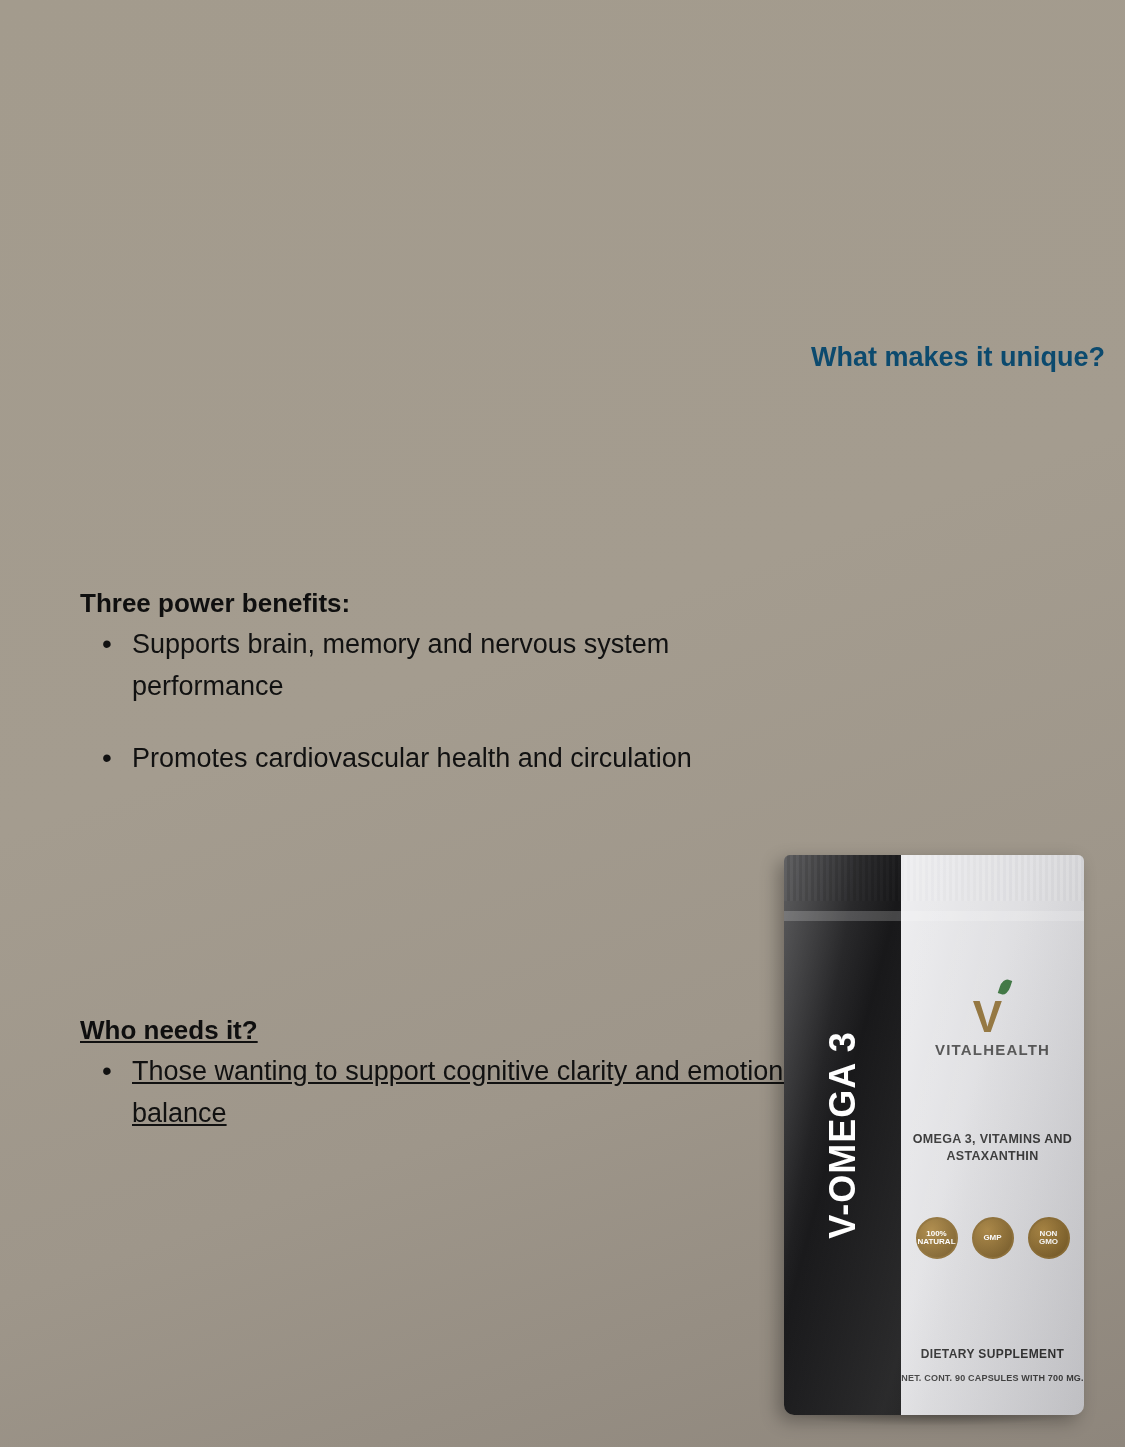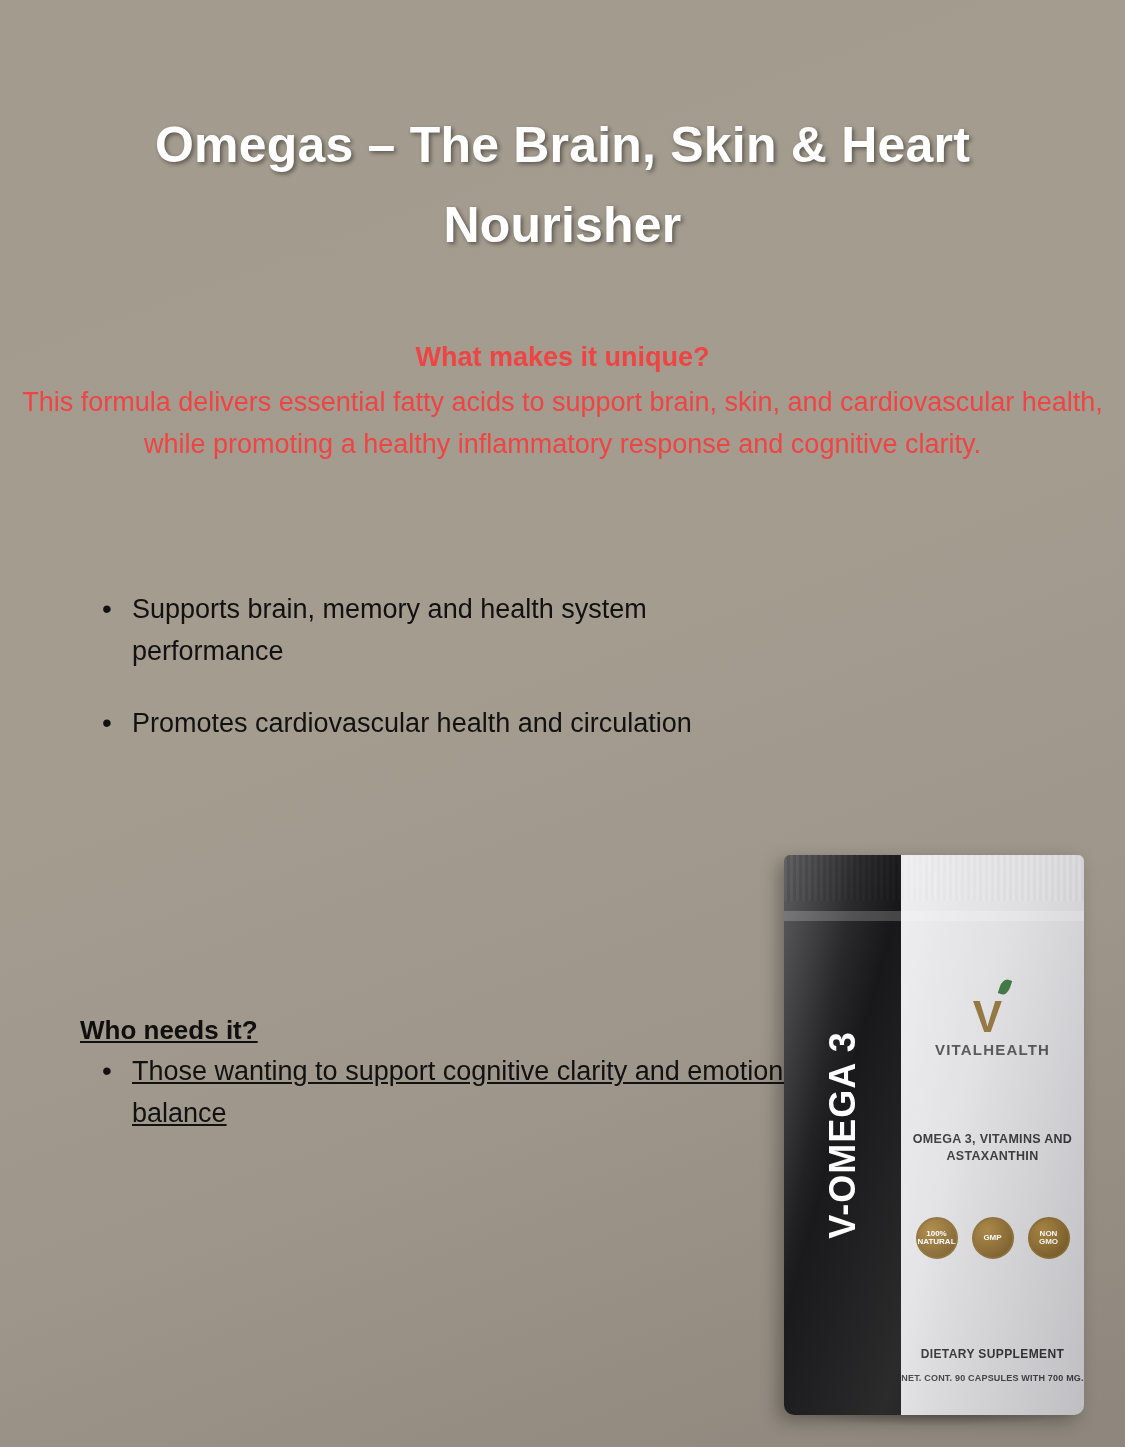--- a/index.html
+++ b/index.html
@@ -35,24 +35,24 @@
     text-shadow: 2px 2px 4px rgba(0,0,0,0.45);
     letter-spacing: 0.2px;
   }
 
   
   .intro {
     position: absolute;
     top: 336px;
     left: 20px;
     width: 1085px;
-    text-align: center;
+    text-align: right;
     font-size: 27px;
     line-height: 1.58;
-    color: #ef4444;
+    color: #0c4a6e;
   }
   .intro-heading {
     font-weight: bold;
     display: block;
     margin-bottom: 2px;
   }
   .intro-body {
     display: block;
   }
 
@@ -252,30 +252,29 @@
     width: 300px;
     height: 26px;
     background: radial-gradient(ellipse at center, rgba(0,0,0,0.28) 0%, rgba(0,0,0,0) 70%);
   }
 </style>
 </head>
 <body>
 
 <div class="slide">
 
-  <div class="title">Omegas – The Brain, Skin &amp; Heart Nourisher</div>
 
   <div class="intro">
     <span class="intro-heading">What makes it unique?</span>
-    <span class="intro-body">This formula delivers essential fatty acids to support brain, skin, and cardiovascular health, while promoting a healthy inflammatory response and cognitive clarity.</span>
   </div>
 
   <div class="section" id="benefits">
+    <div class="section-heading">Three power benefits:</div>
     <ul class="bullets">
-      <li>Supports brain, memory and health system performance</li>
+      <li>Supports brain, memory and nervous system performance</li>
       <li>Promotes cardiovascular health and circulation</li>
     </ul>
   </div>
 
   <div class="section" id="audience">
     <div class="section-heading">Who needs it?</div>
     <ul class="bullets">
       <li>Those wanting to support cognitive clarity and emotional balance</li>
     </ul>
   </div>

